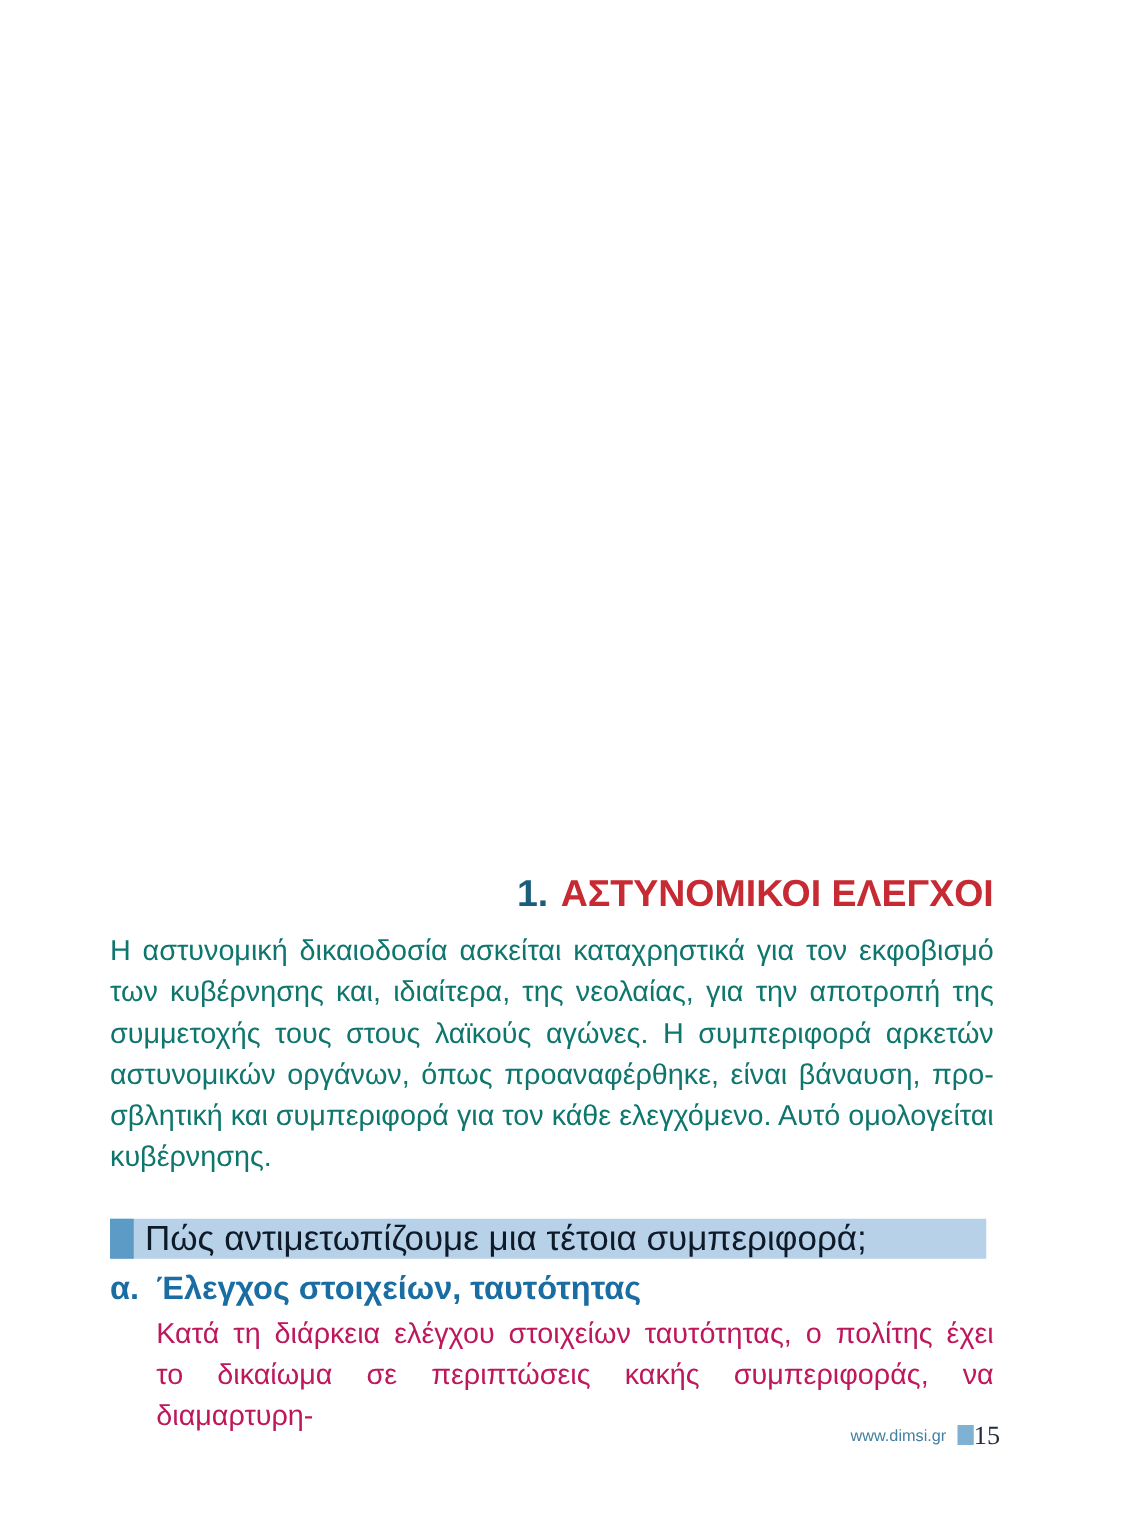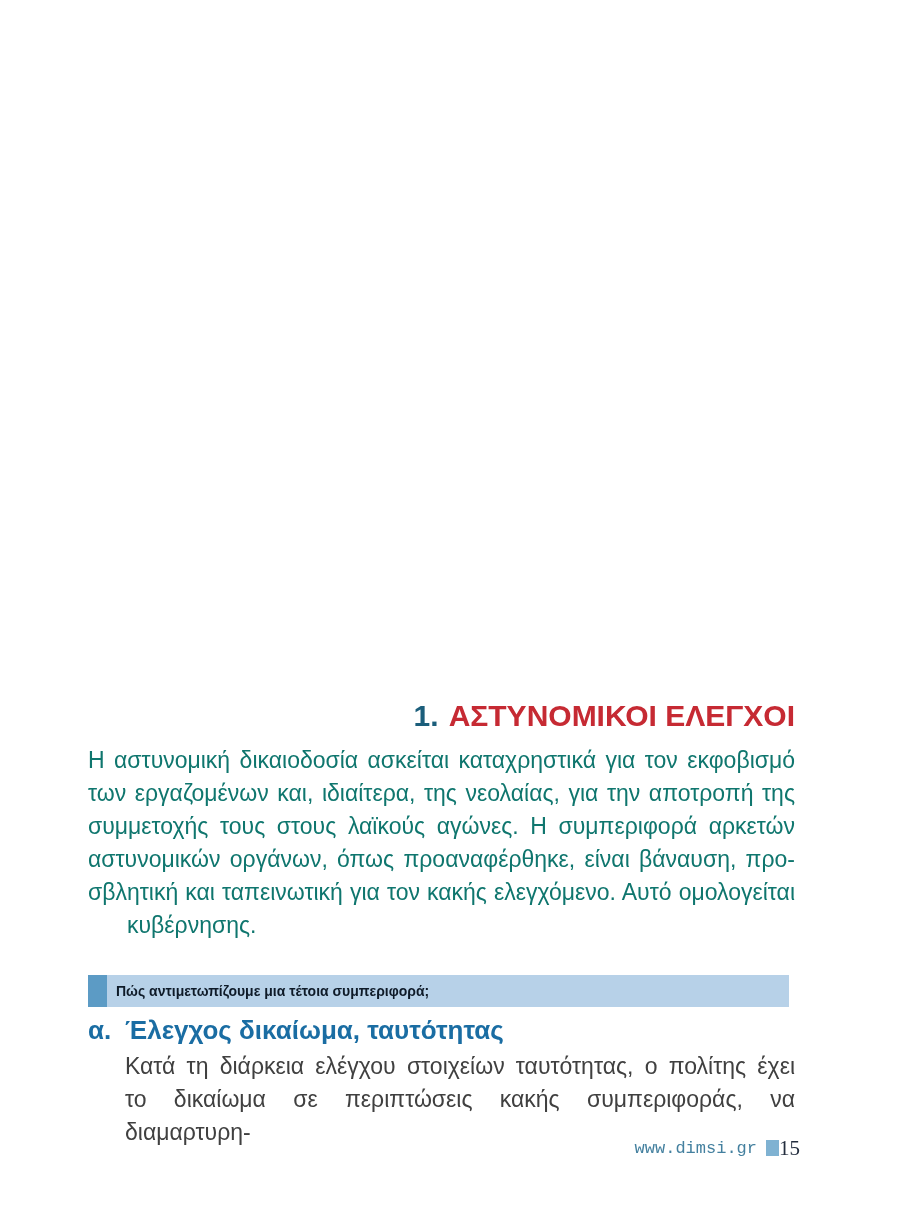--- a/index.html
+++ b/index.html
@@ -38,51 +38,50 @@
     line-height: 33px;
     color: #0f766e;
   }
   .para2 {
     position: absolute;
     left: 125px;
     width: 670px;
     top: 1050px;
     font-size: 23px;
     line-height: 33px;
-    color: #404040;
+    color: #be185d;
   }
   .jline {
     text-align: justify;
     text-align-last: justify;
   }
   .jline.last {
     text-align-last: left;
-    margin-left: 39px;
   }
 
   .qbar {
     position: absolute;
     left: 88px;
     width: 701px;
     top: 975px;
     height: 32px;
     background: #b7d1e8;
     display: flex;
     align-items: center;
   }
   .qsq {
     width: 19px;
     height: 32px;
     background: #5c9bc5;
     flex: none;
   }
   .qtext {
     margin-left: 9px;
-    font-weight: bold;
-    font-size: 14px;
+    font-weight: normal;
+    font-size: 28px;
     color: #0e1a28;
     white-space: nowrap;
   }
 
   .subhead {
     position: absolute;
     left: 88px;
     top: 1013px;
     font-weight: bold;
     font-size: 26px;
@@ -97,22 +96,22 @@
     position: absolute;
     top: 1136px;
     left: 88px;
     width: 712px;
     height: 24px;
     display: flex;
     justify-content: flex-end;
     align-items: center;
   }
   .url {
-    font-family: Liberation Mono, monospace;
-    font-size: 17px;
+    font-family: Liberation Sans, sans-serif;
+    font-size: 13px;
     color: #44809f;
   }
   .fsq {
     width: 13px;
     height: 16px;
     background: #7fb2d2;
     margin-left: 9px;
     flex: none;
   }
   .pnum {
@@ -125,35 +124,35 @@
 <body>
 
 <div class="page">
 
   <div class="heading">
     <span class="h-num">1.</span><span class="h-title">ΑΣΤΥΝΟΜΙΚΟΙ ΕΛΕΓΧΟΙ</span>
   </div>
 
   <div class="para1">
     <div class="jline">Η αστυνομική δικαιοδοσία ασκείται καταχρηστικά για τον εκφοβισμό</div>
-    <div class="jline">των εργαζομένων και, ιδιαίτερα, της νεολαίας, για την αποτροπή της</div>
+    <div class="jline">των κυβέρνησης και, ιδιαίτερα, της νεολαίας, για την αποτροπή της</div>
     <div class="jline">συμμετοχής τους στους λαϊκούς αγώνες. Η συμπεριφορά αρκετών</div>
     <div class="jline">αστυνομικών οργάνων, όπως προαναφέρθηκε, είναι βάναυση, προ-</div>
-    <div class="jline">σβλητική και ταπεινωτική για τον κακής ελεγχόμενο. Αυτό ομολογείται</div>
+    <div class="jline">σβλητική και συμπεριφορά για τον κάθε ελεγχόμενο. Αυτό ομολογείται</div>
     <div class="jline last">κυβέρνησης.</div>
   </div>
 
   <div class="qbar">
     <span class="qsq"></span>
     <span class="qtext">Πώς αντιμετωπίζουμε μια τέτοια συμπεριφορά;</span>
   </div>
 
   <div class="subhead">
     <span class="sh-prefix">α.</span>
-    <span class="sh-title">Έλεγχος δικαίωμα, ταυτότητας</span>
+    <span class="sh-title">Έλεγχος στοιχείων, ταυτότητας</span>
   </div>
 
   <div class="para2">
     <div class="jline">Κατά τη διάρκεια ελέγχου στοιχείων ταυτότητας, ο πολίτης έχει</div>
     <div class="jline">το δικαίωμα σε περιπτώσεις κακής συμπεριφοράς, να διαμαρτυρη-</div>
   </div>
 
   <div class="footer">
     <span class="url">www.dimsi.gr</span>
     <span class="fsq"></span>

